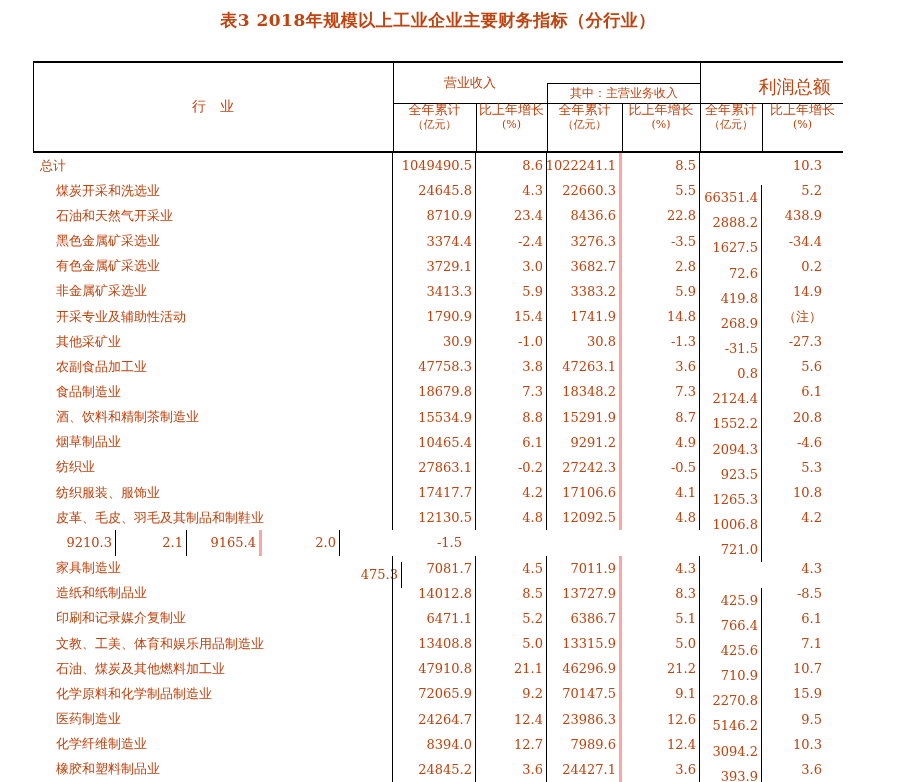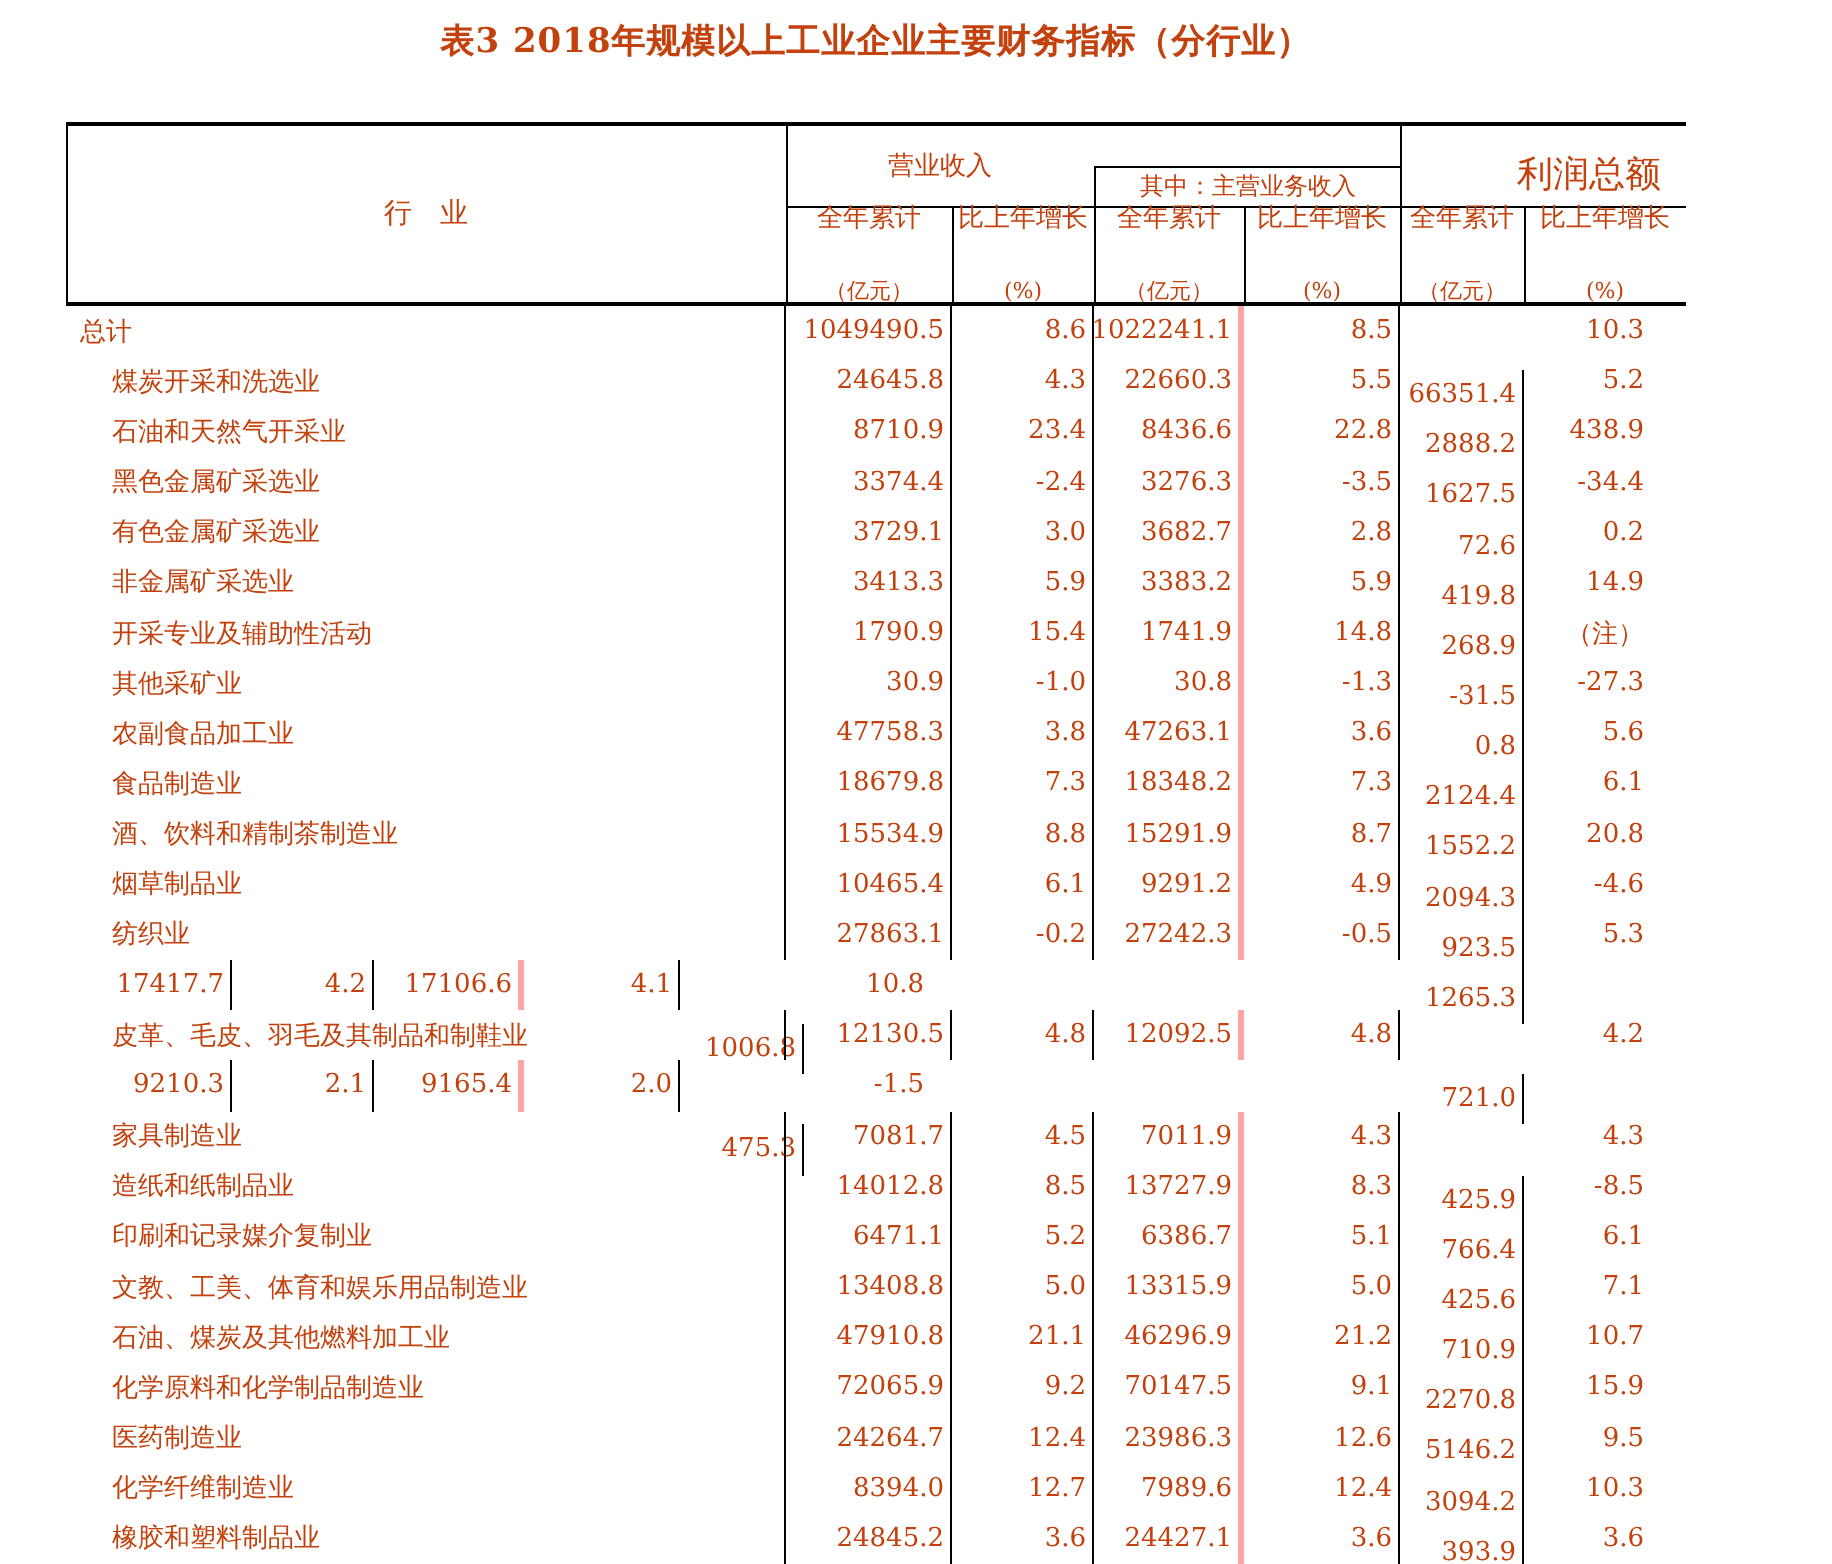--- a/index.html
+++ b/index.html
@@ -28,21 +28,21 @@
   .vline, .hline { position:absolute; background:#000; }
   .vline { width:1px; }
   .hline { height:1px; }
   .hcell { position:absolute; display:flex; align-items:center; justify-content:center; }
   .h-industry { left:0; top:0; width:360px; height:88px; font-size:14px; }
   .h-group1 { left:360px; top:0; width:154px; height:40px; font-size:13px; }
   .h-group2 { left:515px; top:21px; width:152px; height:19px; font-size:12px; }
   .h-group3 { left:667px; top:4px; width:143px; height:40px; font-size:18px;padding-left:23px; }
   .subcell {
     position:absolute; top:40px; height:48px;
-    display:flex; flex-direction:column; align-items:center; justify-content:space-between;
+    display:flex; flex-direction:column; align-items:center; justify-content:flex-start;
     gap:3px;
   }
   .subcell .l1 { font-size:13px; line-height:13px; white-space:nowrap; }
   .subcell .l2 { font-size:11px; line-height:11px; white-space:nowrap; }
   .s0 { left:360px; width:83px; }
   .s1 { left:443px; width:71px; }
   .s2 { left:514px; width:75px; }
   .s3 { left:589px; width:78px; }
   .s4 { left:667px; width:62px; }
   .s5 { left:729px; width:81px; }
@@ -225,20 +225,21 @@
         <div class="row">
     <div class="c c0 indent">纺织业</div>
     <div class="c c1 num">27863.1</div>
     <div class="c c2 num">-0.2</div>
     <div class="c c3 num">27242.3</div>
     <div class="c c4 num">-0.5</div>
     <div class="c c5 num">1265.3</div>
     <div class="c c6 num">5.3</div>
   </div>
         <div class="row">
+    <div class="c c0 indent">纺织服装、服饰业</div>
     <div class="c c1 num">17417.7</div>
     <div class="c c2 num">4.2</div>
     <div class="c c3 num">17106.6</div>
     <div class="c c4 num">4.1</div>
     <div class="c c5 num">1006.8</div>
     <div class="c c6 num">10.8</div>
   </div>
         <div class="row">
     <div class="c c0 indent">皮革、毛皮、羽毛及其制品和制鞋业</div>
     <div class="c c1 num">12130.5</div>

